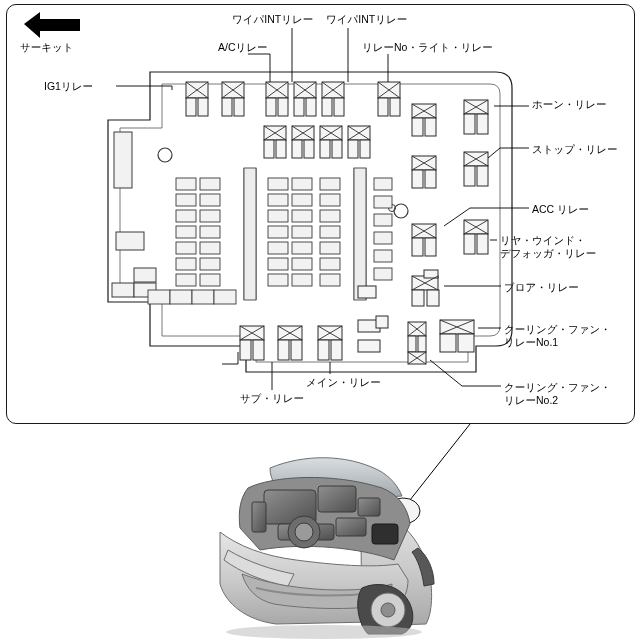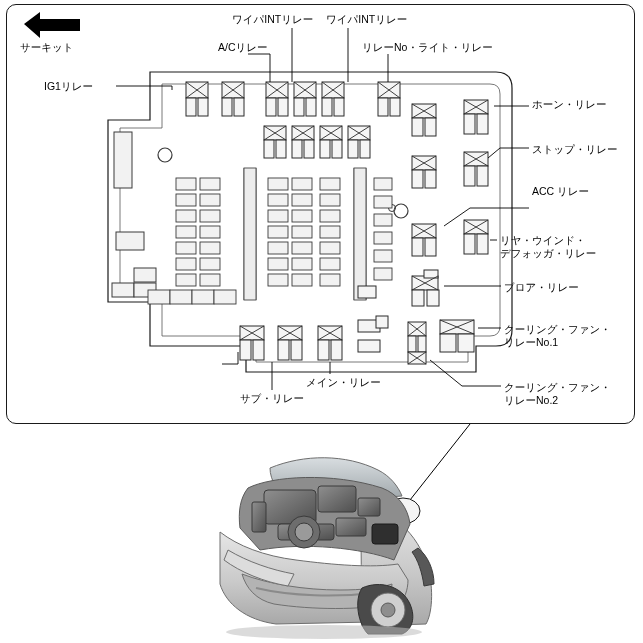--- a/index.html
+++ b/index.html
@@ -83,21 +83,21 @@
 
   <div class="lbl r" style="left:44px; top:80px; width:68px;">IG1リレー</div>
 
   <div class="lbl" style="left:218px; top:41px;">A/Cリレー</div>
   <div class="lbl" style="left:232px; top:13px;">ワイパINTリレー</div>
   <div class="lbl" style="left:326px; top:13px;">ワイパINTリレー</div>
   <div class="lbl" style="left:362px; top:41px;">リレーNo・ライト・リレー</div>
 
   <div class="lbl" style="left:532px; top:98px;">ホーン・リレー</div>
   <div class="lbl" style="left:532px; top:143px;">ストップ・リレー</div>
-  <div class="lbl" style="left:532px; top:185px;">ACC リレー</div>
+  <div class="lbl" style="left:532px; top:203px;">ACC リレー</div>
   <div class="lbl" style="left:500px; top:234px;">リヤ・ウインド・
 デフォッガ・リレー</div>
   <div class="lbl" style="left:504px; top:281px;">ブロア・リレー</div>
   <div class="lbl" style="left:504px; top:323px;">クーリング・ファン・
 リレーNo.1</div>
   <div class="lbl" style="left:504px; top:381px;">クーリング・ファン・
 リレーNo.2</div>
 
   <div class="lbl" style="left:240px; top:392px;">サブ・リレー</div>
   <div class="lbl" style="left:306px; top:376px;text-align:right;">メイン・リレー</div>

